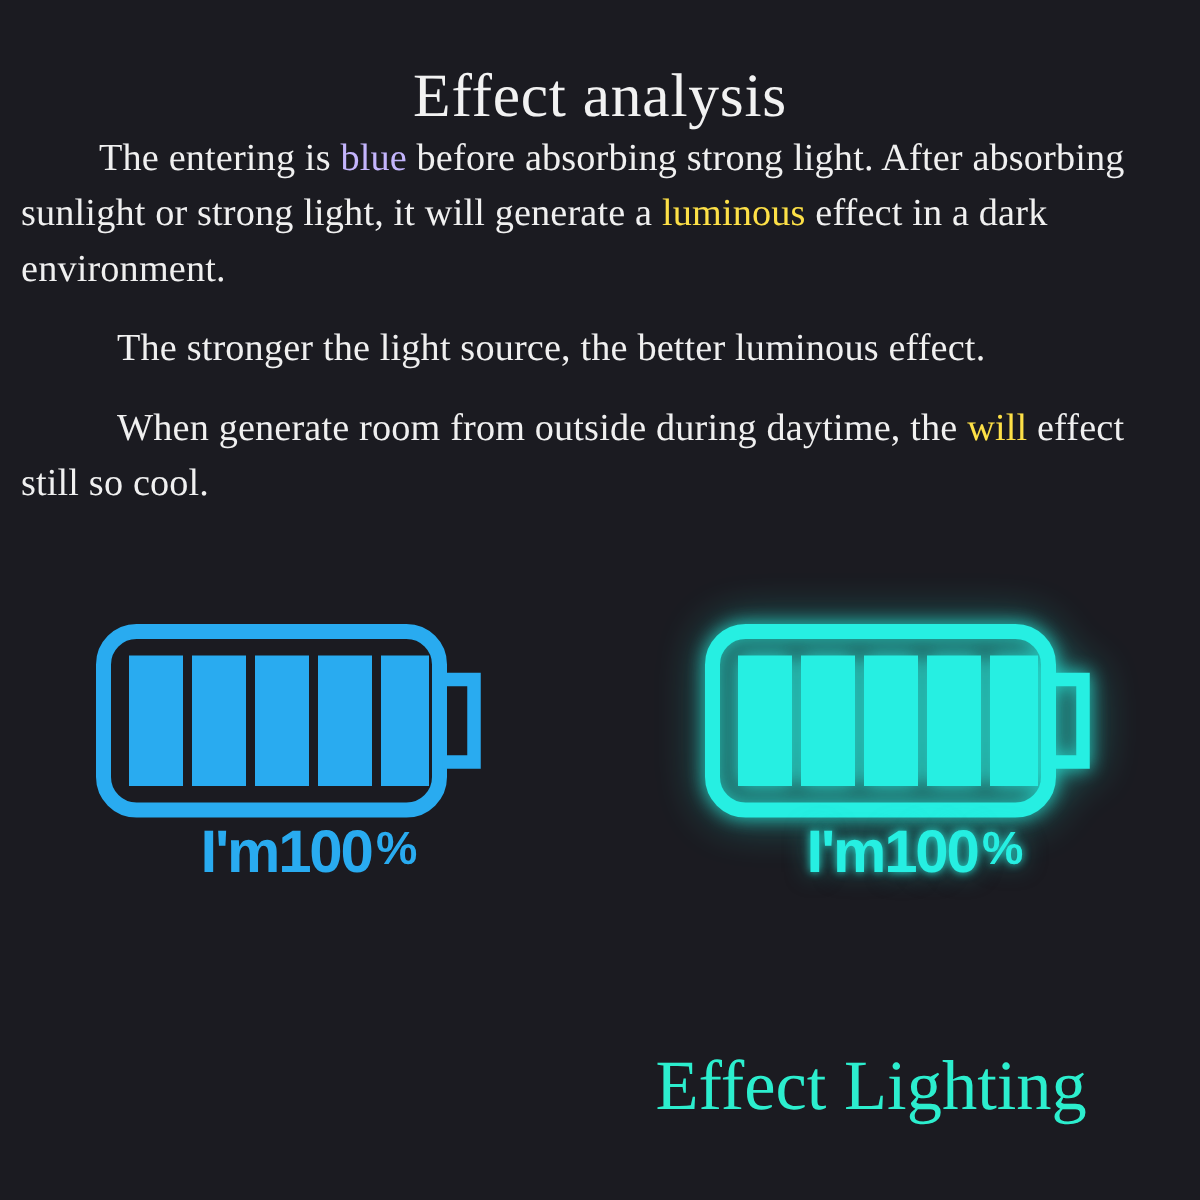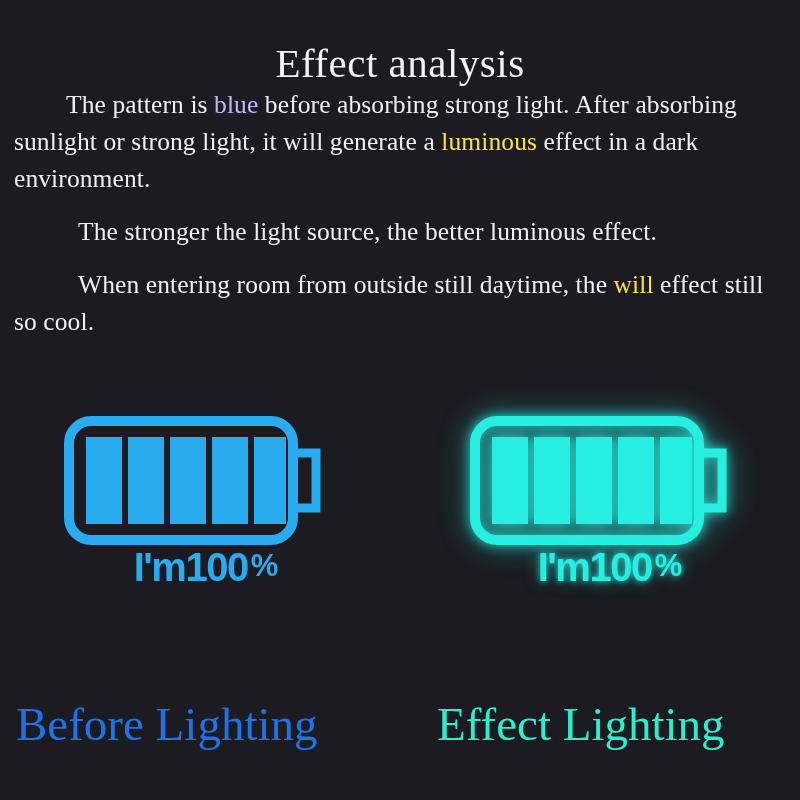--- a/index.html
+++ b/index.html
@@ -170,27 +170,27 @@
 </style>
 </head>
 <body>
 
 <div class="page">
 
   <div class="title">Effect analysis</div>
 
   <div class="body-text">
     <p class="para">
-      <span class="indent"></span><span>The pattern is </span><span class="hl-blue">blue</span><span> before absorbing strong light. After absorbing sunlight or strong light, it will generate a </span><span class="hl-cyan">luminous</span><span> effect in a dark environment.</span>
+      <span class="indent"></span><span>The entering is </span><span class="hl-blue">blue</span><span> before absorbing strong light. After absorbing sunlight or strong light, it will generate a </span><span class="hl-cyan">luminous</span><span> effect in a dark environment.</span>
     </p>
     <p class="para">
       <span class="indent-sm"></span><span>The stronger the light source,  the better luminous effect.</span>
     </p>
     <p class="para">
-      <span class="indent-sm"></span><span>When entering room from outside still daytime, the </span><span class="hl-cyan">will</span><span> effect still so cool.</span>
+      <span class="indent-sm"></span><span>When generate room from outside during daytime, the </span><span class="hl-cyan">will</span><span> effect still so cool.</span>
     </p>
   </div>
 
   <div class="battery-row">
 
     <div class="battery-cell left">
       <div class="battery-wrap">
         <svg class="battery-svg" viewBox="0 0 260 135">
 
           <rect x="5" y="8" width="224" height="119" rx="22" ry="22" fill="none" stroke="#29abf0" stroke-width="10"></rect>
@@ -221,17 +221,16 @@
             <rect x="148" y="24" width="36" height="87"></rect>
             <rect x="190" y="24" width="32" height="87"></rect>
           </g>
         </svg>
       </div>
       <div class="battery-label"><span>I'm100</span><span class="pct">%</span></div>
     </div>
   </div>
 
   <div class="captions">
-    <div class="caption before">Before Lighting</div>
     <div class="caption after">Effect Lighting</div>
   </div>
 
 </div>
 
 </body></html>

